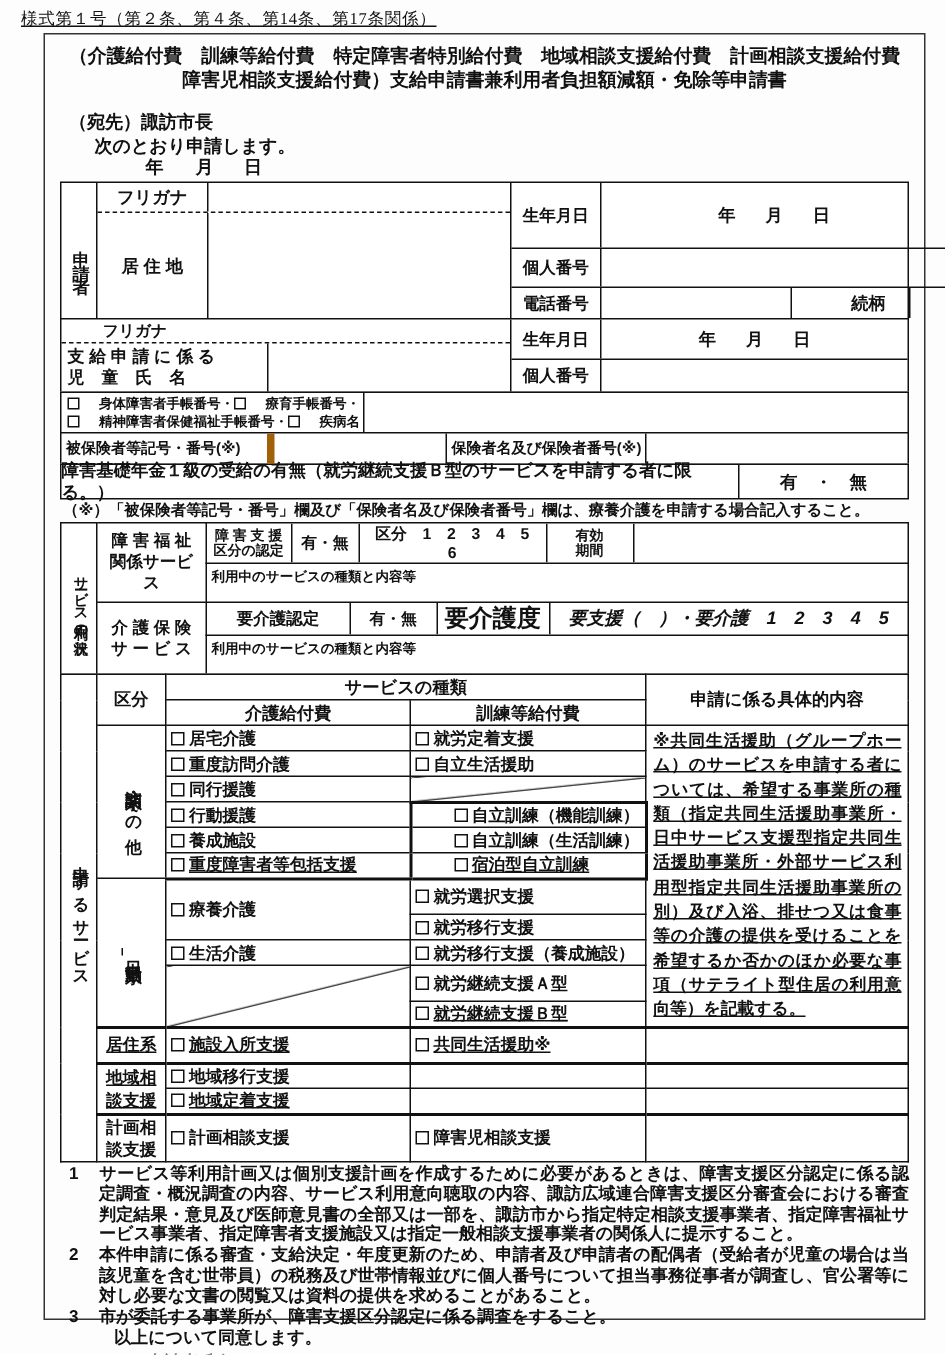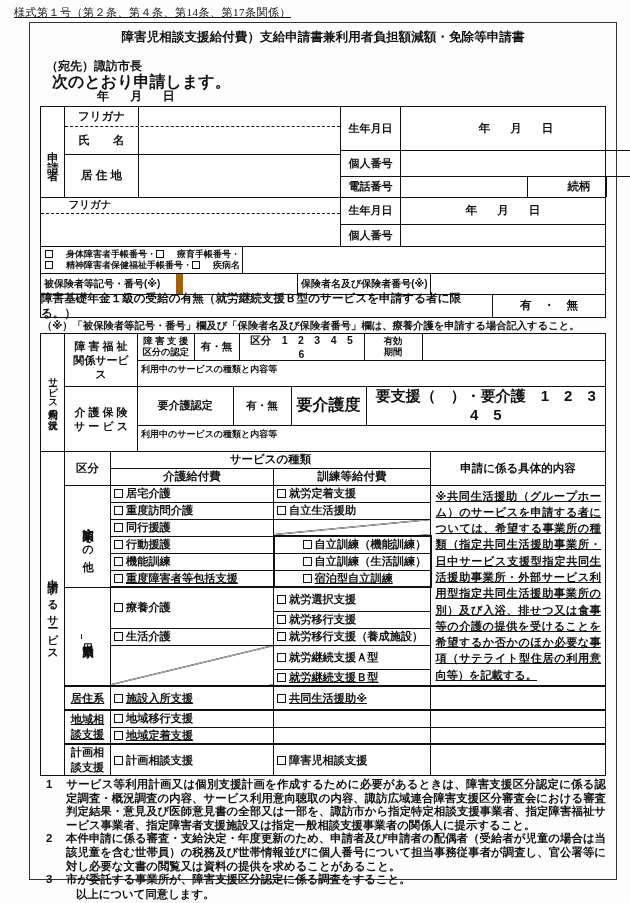--- a/index.html
+++ b/index.html
@@ -6,21 +6,21 @@
   .page{position:relative;width:630px;height:903px;background:#fdfdfd;color:#111;
         font-family:"Liberation Sans","DejaVu Sans",sans-serif;font-weight:600;
         -webkit-font-smoothing:antialiased;}
   *{box-sizing:border-box;}
   .form-code{position:absolute;left:14px;top:5px;font-family:"Liberation Serif","DejaVu Serif",serif;
              font-weight:400;font-size:11px;text-decoration:underline;letter-spacing:.5px;}
   .outer{position:absolute;left:29px;top:22px;width:588px;height:858px;border:1.5px solid #333;
          padding:0 10px;font-size:12px;}
   .title{margin-top:7px;text-align:center;font-weight:700;font-size:12.6px;line-height:15.5px;}
   .addressee{margin-top:12px;margin-left:6px;font-size:12px;}
-  .intro{margin-left:12px;font-size:16px;line-height:14px;}
+  .intro{margin-left:23px;font-size:12px;line-height:14px;}
   .app-date{height:15px;font-size:12px;line-height:13px;margin-top:1px;white-space:nowrap;}
   .app-date .lab{margin-left:250px;}
   .app-date .y{margin-left:57px;}.app-date .m{margin-left:18px;}.app-date .dd{margin-left:17px;}
 
   
   .blk{border:1px solid #111;margin-top:-1px;display:flex;align-items:stretch;background:#fff;}
   .first{margin-top:1px;}
   .vlab{writing-mode:vertical-rl;text-orientation:upright;display:flex;align-items:center;justify-content:center;
         border-right:1px solid #111;font-size:11px;}
   .w24{width:24px;flex:0 0 24px;}
@@ -77,41 +77,38 @@
 </style>
 </head>
 <body>
 
 <div class="page">
   <div class="form-code">様式第１号（第２条、第４条、第14条、第17条関係）</div>
 
   <div class="outer">
 
     <div class="title">
+      <div>（介護給付費　訓練等給付費　特定障害者特別給付費　地域相談支援給付費　計画相談支援給付費</div>
       <div>障害児相談支援給付費）支給申請書兼利用者負担額減額・免除等申請書</div>
     </div>
 
     <div class="addressee">（宛先）諏訪市長</div>
     <div class="intro">次のとおり申請します。</div>
 
     <div class="app-date">
       <span class="y">年</span>
       <span class="m">月</span>
       <span class="dd">日</span>
     </div>
 
     <div class="blk first" style="height:92px;">
       <div class="vlab w24" style="letter-spacing:9px;padding-top:9px;font-size:11.5px;">申請者</div>
       <div class="stack leftcols">
         <div class="lrow dashed" style="height:20px;">
           <div class="lab" style="width:74px;">フリガナ</div>
-          <div class="val"></div>
-        </div>
-        <div class="lrow solid" style="height:28px;">
-          <div class="lab" style="width:74px;">氏　　名</div>
           <div class="val"></div>
         </div>
         <div class="lrow" style="flex:1;">
           <div class="lab" style="width:74px;">居 住 地</div>
           <div class="val"></div>
         </div>
       </div>
       <div class="stack rightcols">
         <div class="lrow solid" style="height:44px;">
           <div class="rlab">生年月日</div>
@@ -133,20 +130,27 @@
         </div>
       </div>
     </div>
 
     <div class="blk" style="height:50px;">
       <div class="stack leftcols" style="width:300px;flex:0 0 300px;">
         <div class="lrow dashed" style="height:16px;">
           <div class="lab" style="width:98px;border-right:none;font-size:10.5px;">フリガナ</div>
           <div class="val"></div>
         </div>
+        <div class="lrow" style="flex:1;">
+          <div class="lab" style="width:138px;flex-direction:column;font-size:11.3px;line-height:14px;align-items:flex-start;padding-left:4px;">
+            <span>支 給 申 請 に 係 る</span>
+            <span>児　童　氏　名</span>
+          </div>
+          <div class="val"></div>
+        </div>
       </div>
       <div class="stack rightcols">
         <div class="lrow solid" style="height:27px;">
           <div class="rlab">生年月日</div>
           <div class="ymd">
             <span>年</span>
             <span>月</span>
             <span>日</span>
           </div>
         </div>
@@ -163,21 +167,21 @@
           <span class="cb sm"></span><span>　身体障害者手帳番号・</span><span class="cb sm"></span><span>　療育手帳番号・</span>
         </div>
         <div>
           <span class="cb sm"></span><span>　精神障害者保健福祉手帳番号・</span><span class="cb sm"></span><span>　疾病名</span>
         </div>
       </div>
       <div class="val"></div>
     </div>
 
     <div class="blk" style="height:22px;font-size:10px;">
-      <div style="width:142px;flex:0 0 142px;border-right:7px solid #a16207;display:flex;align-items:center;padding-left:3px;">被保険者等記号・番号(※)</div>
+      <div style="width:142px;flex:0 0 142px;border-right:5px solid #a16207;display:flex;align-items:center;padding-left:3px;">被保険者等記号・番号(※)</div>
       <div style="width:115px;flex:0 0 115px;border-right:1px solid #111;"></div>
       <div style="width:133px;flex:0 0 133px;border-right:1px solid #111;display:flex;align-items:center;padding-left:3px;">保険者名及び保険者番号(※)</div>
       <div class="val"></div>
     </div>
 
     <div class="blk" style="height:24px;font-size:11.6px;">
       <div style="flex:1;border-right:1px solid #111;display:flex;align-items:center;justify-content:center;">障害基礎年金１級の受給の有無（就労継続支援Ｂ型のサービスを申請する者に限る。）</div>
       <div style="width:112px;flex:0 0 112px;display:flex;align-items:center;justify-content:center;">有　・　無</div>
     </div>
 
@@ -237,21 +241,21 @@
                   <col style="width:95px;">
                   <col style="width:58px;">
                   <col style="width:75px;">
                   <col>
                 </colgroup>
             <tbody>
                   <tr>
               <td style="font-size:11px;">要介護認定</td>
               <td style="font-size:10.5px;">有・無</td>
               <td style="font-size:16px;">要介護度</td>
-              <td style="font-size:15px;">要支援（　）・要介護　1　2　3　4　5</td>
+              <td style="font-size:12px;font-style:italic;">要支援（　）・要介護　1　2　3　4　5</td>
             </tr>
           </tbody>
               </table>
         </td>
       </tr>
       <tr style="height:26px;">
         <td class="content-cell">利用中のサービスの種類と内容等</td>
       </tr>
     </tbody>
       </table>
@@ -288,21 +292,21 @@
       </tr>
       <tr style="height:17px;">
         <td><span class="cb"></span><span>同行援護</span></td>
         <td class="diag"></td>
       </tr>
       <tr style="height:17px;">
         <td><span class="cb"></span><span>行動援護</span></td>
         <td class="boxl boxr boxt"><span class="cb"></span><span>自立訓練（機能訓練）</span></td>
       </tr>
       <tr style="height:17px;">
-        <td><span class="cb"></span><span>機能訓練</span></td>
+        <td><span class="cb"></span><span>養成施設</span></td>
         <td class="boxl boxr"><span class="cb"></span><span>自立訓練（生活訓練）</span></td>
       </tr>
       <tr style="height:17px;">
         <td class="bb"><span class="cb"></span><span>重度障害者等包括支援</span></td>
         <td class="boxl boxr bb"><span class="cb"></span><span>宿泊型自立訓練</span></td>
       </tr>
 
       <tr style="height:17px;">
         <td class="grp-v bb" rowspan="5">日中活動系</td>
         <td rowspan="2"><span class="cb"></span><span>療養介護</span></td>

